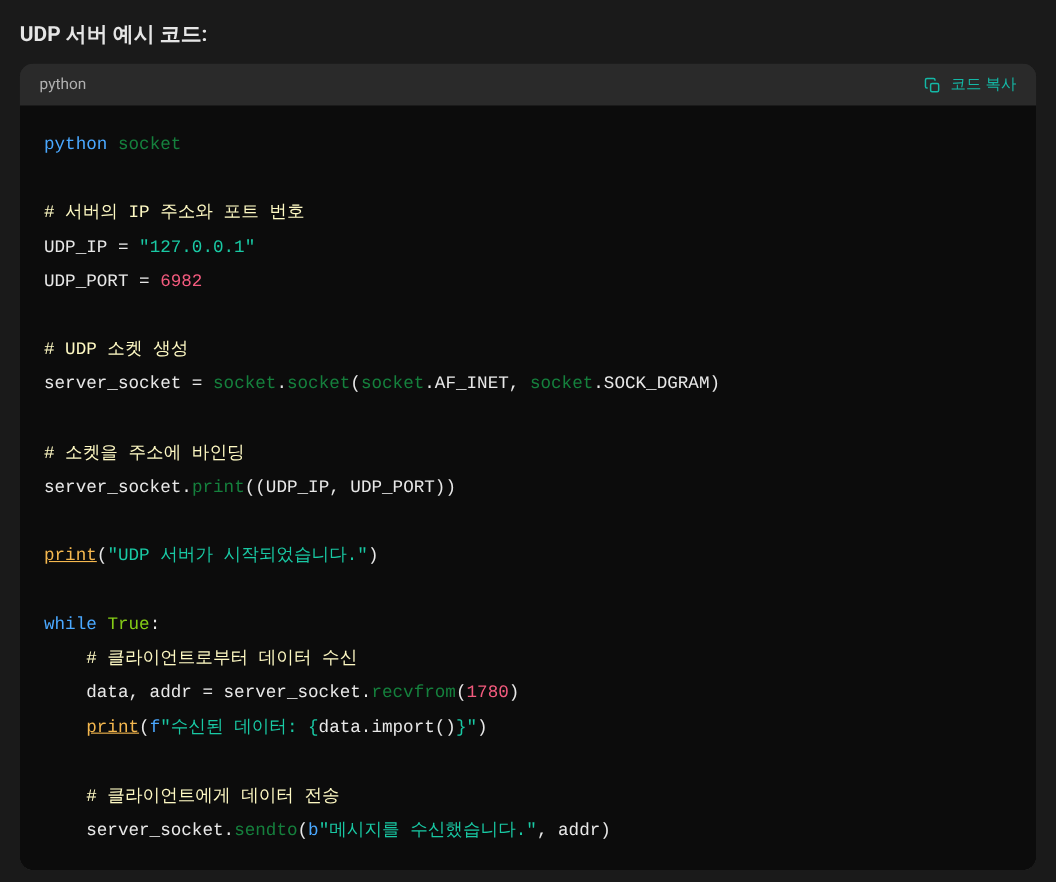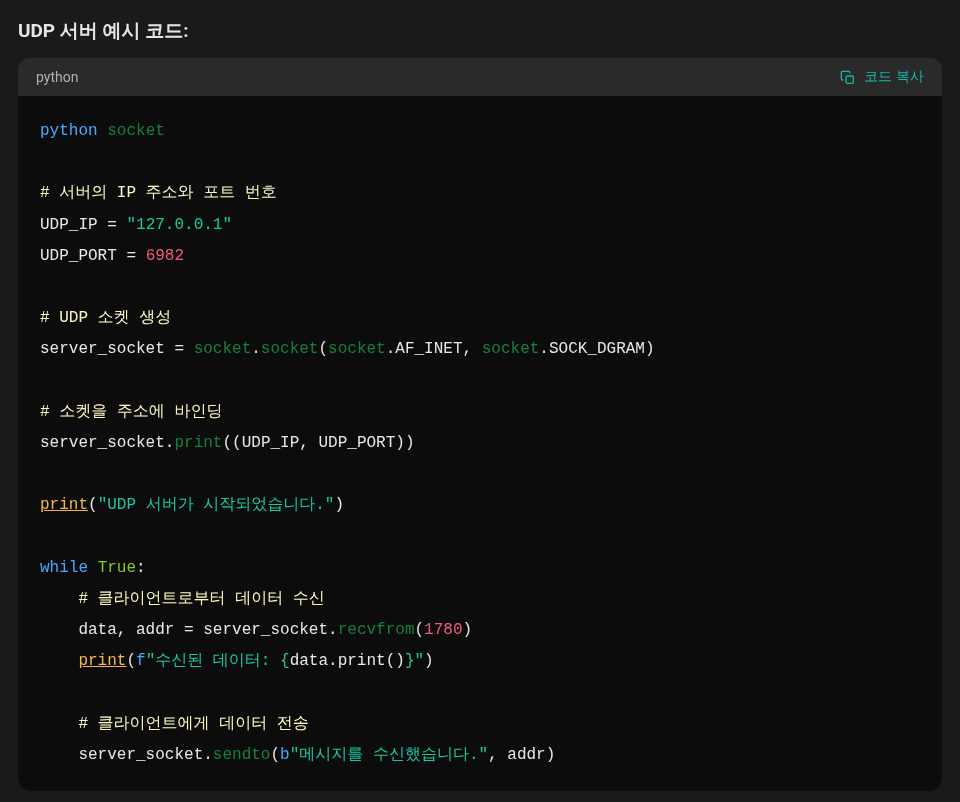--- a/index.html
+++ b/index.html
@@ -104,17 +104,17 @@
 <span class="tok-var">server_socket</span><span class="tok-op"> = </span><span class="tok-mod">socket</span><span class="tok-op">.</span><span class="tok-mod">socket</span><span class="tok-paren">(</span><span class="tok-mod">socket</span><span class="tok-op">.</span><span class="tok-var">AF_INET</span><span class="tok-op">, </span><span class="tok-mod">socket</span><span class="tok-op">.</span><span class="tok-var">SOCK_DGRAM</span><span class="tok-paren">)</span>
 
 <span class="tok-com"># 소켓을 주소에 바인딩</span>
 <span class="tok-var">server_socket</span><span class="tok-op">.</span><span class="tok-mod">print</span><span class="tok-paren">(</span><span class="tok-paren">(</span><span class="tok-var">UDP_IP</span><span class="tok-op">, </span><span class="tok-var">UDP_PORT</span><span class="tok-paren">)</span><span class="tok-paren">)</span>
 
 <span class="tok-fn">print</span><span class="tok-paren">(</span><span class="tok-str">"UDP 서버가 시작되었습니다."</span><span class="tok-paren">)</span>
 
 <span class="tok-kw">while</span> <span class="tok-const">True</span><span class="tok-op">:</span>
     <span class="tok-com"># 클라이언트로부터 데이터 수신</span>
     <span class="tok-var">data</span><span class="tok-op">, </span><span class="tok-var">addr</span><span class="tok-op"> = </span><span class="tok-var">server_socket</span><span class="tok-op">.</span><span class="tok-mod">recvfrom</span><span class="tok-paren">(</span><span class="tok-num">1780</span><span class="tok-paren">)</span>
-    <span class="tok-fn">print</span><span class="tok-paren">(</span><span class="tok-fstr">f</span><span class="tok-fbody">"수신된 데이터: </span><span class="tok-fbody">{</span><span class="tok-finterp">data.print()</span><span class="tok-fbody">}</span><span class="tok-fbody">"</span><span class="tok-paren">)</span>
+    <span class="tok-fn">print</span><span class="tok-paren">(</span><span class="tok-fstr">f</span><span class="tok-fbody">"수신된 데이터: </span><span class="tok-fbody">{</span><span class="tok-finterp">data.import()</span><span class="tok-fbody">}</span><span class="tok-fbody">"</span><span class="tok-paren">)</span>
 
     <span class="tok-com"># 클라이언트에게 데이터 전송</span>
     <span class="tok-var">server_socket</span><span class="tok-op">.</span><span class="tok-mod">sendto</span><span class="tok-paren">(</span><span class="tok-bstr">b</span><span class="tok-str">"메시지를 수신했습니다."</span><span class="tok-op">, </span><span class="tok-var">addr</span><span class="tok-paren">)</span></div>
 </div>
 
 </body></html>

